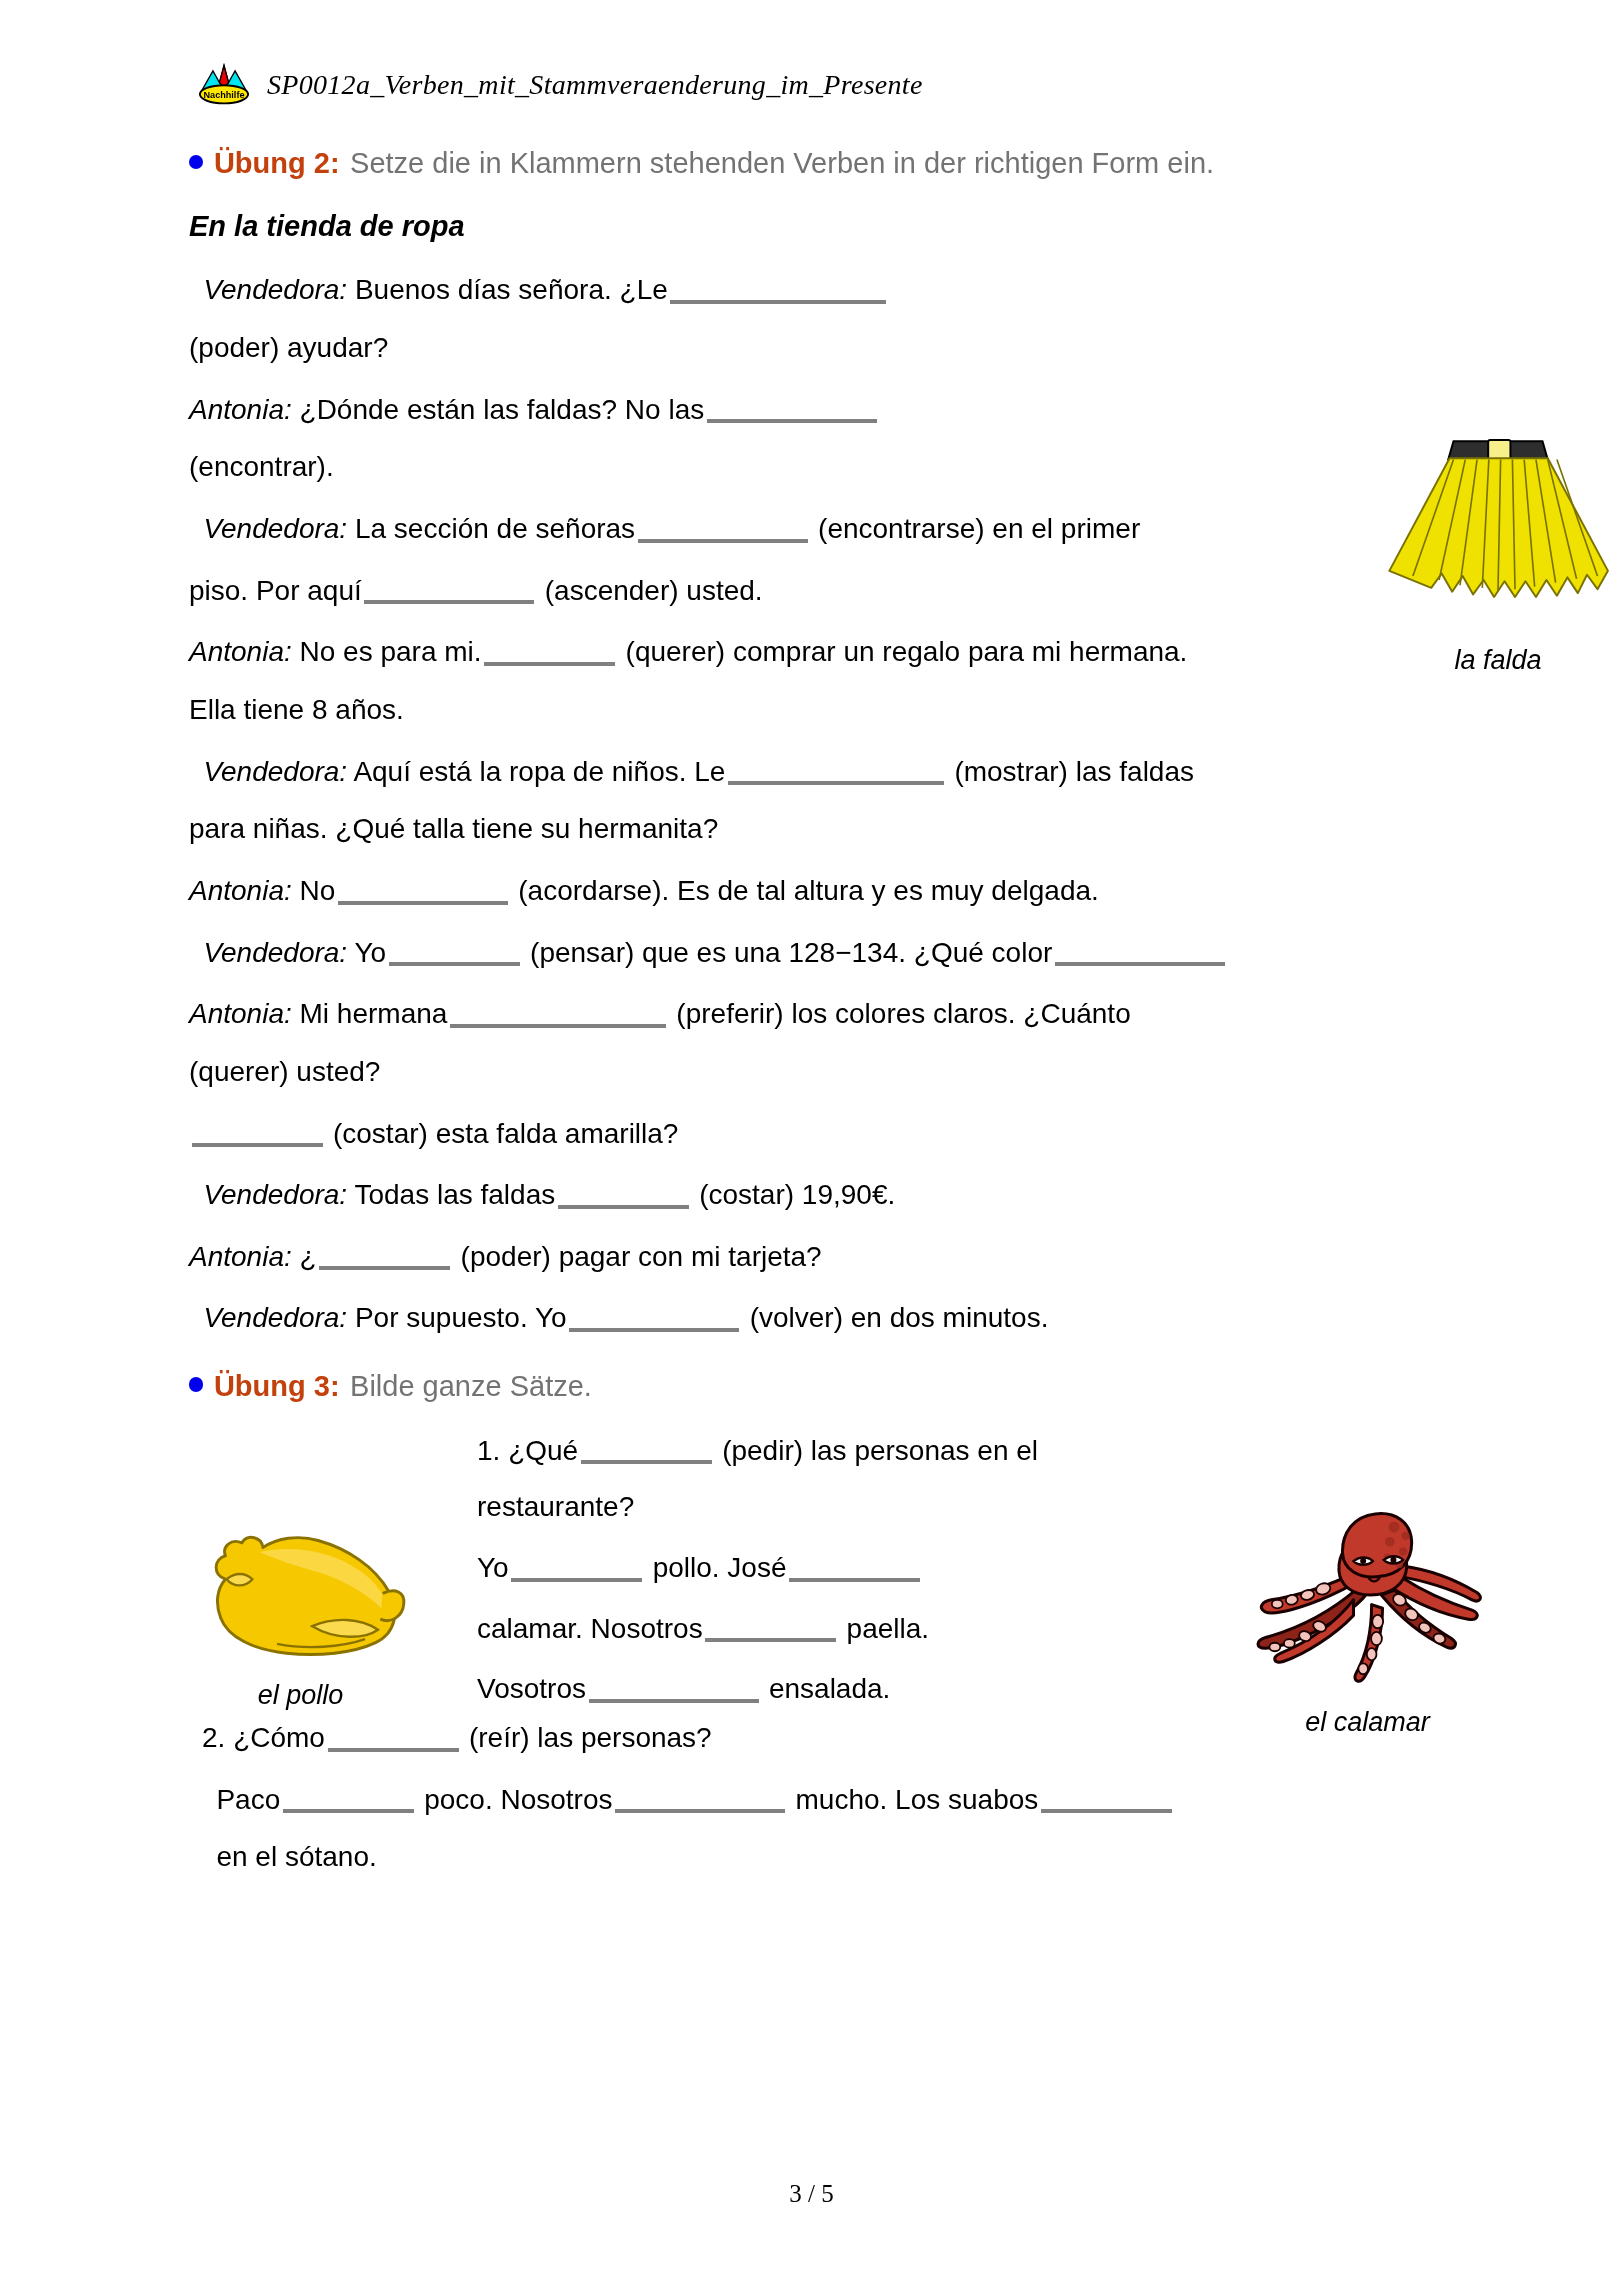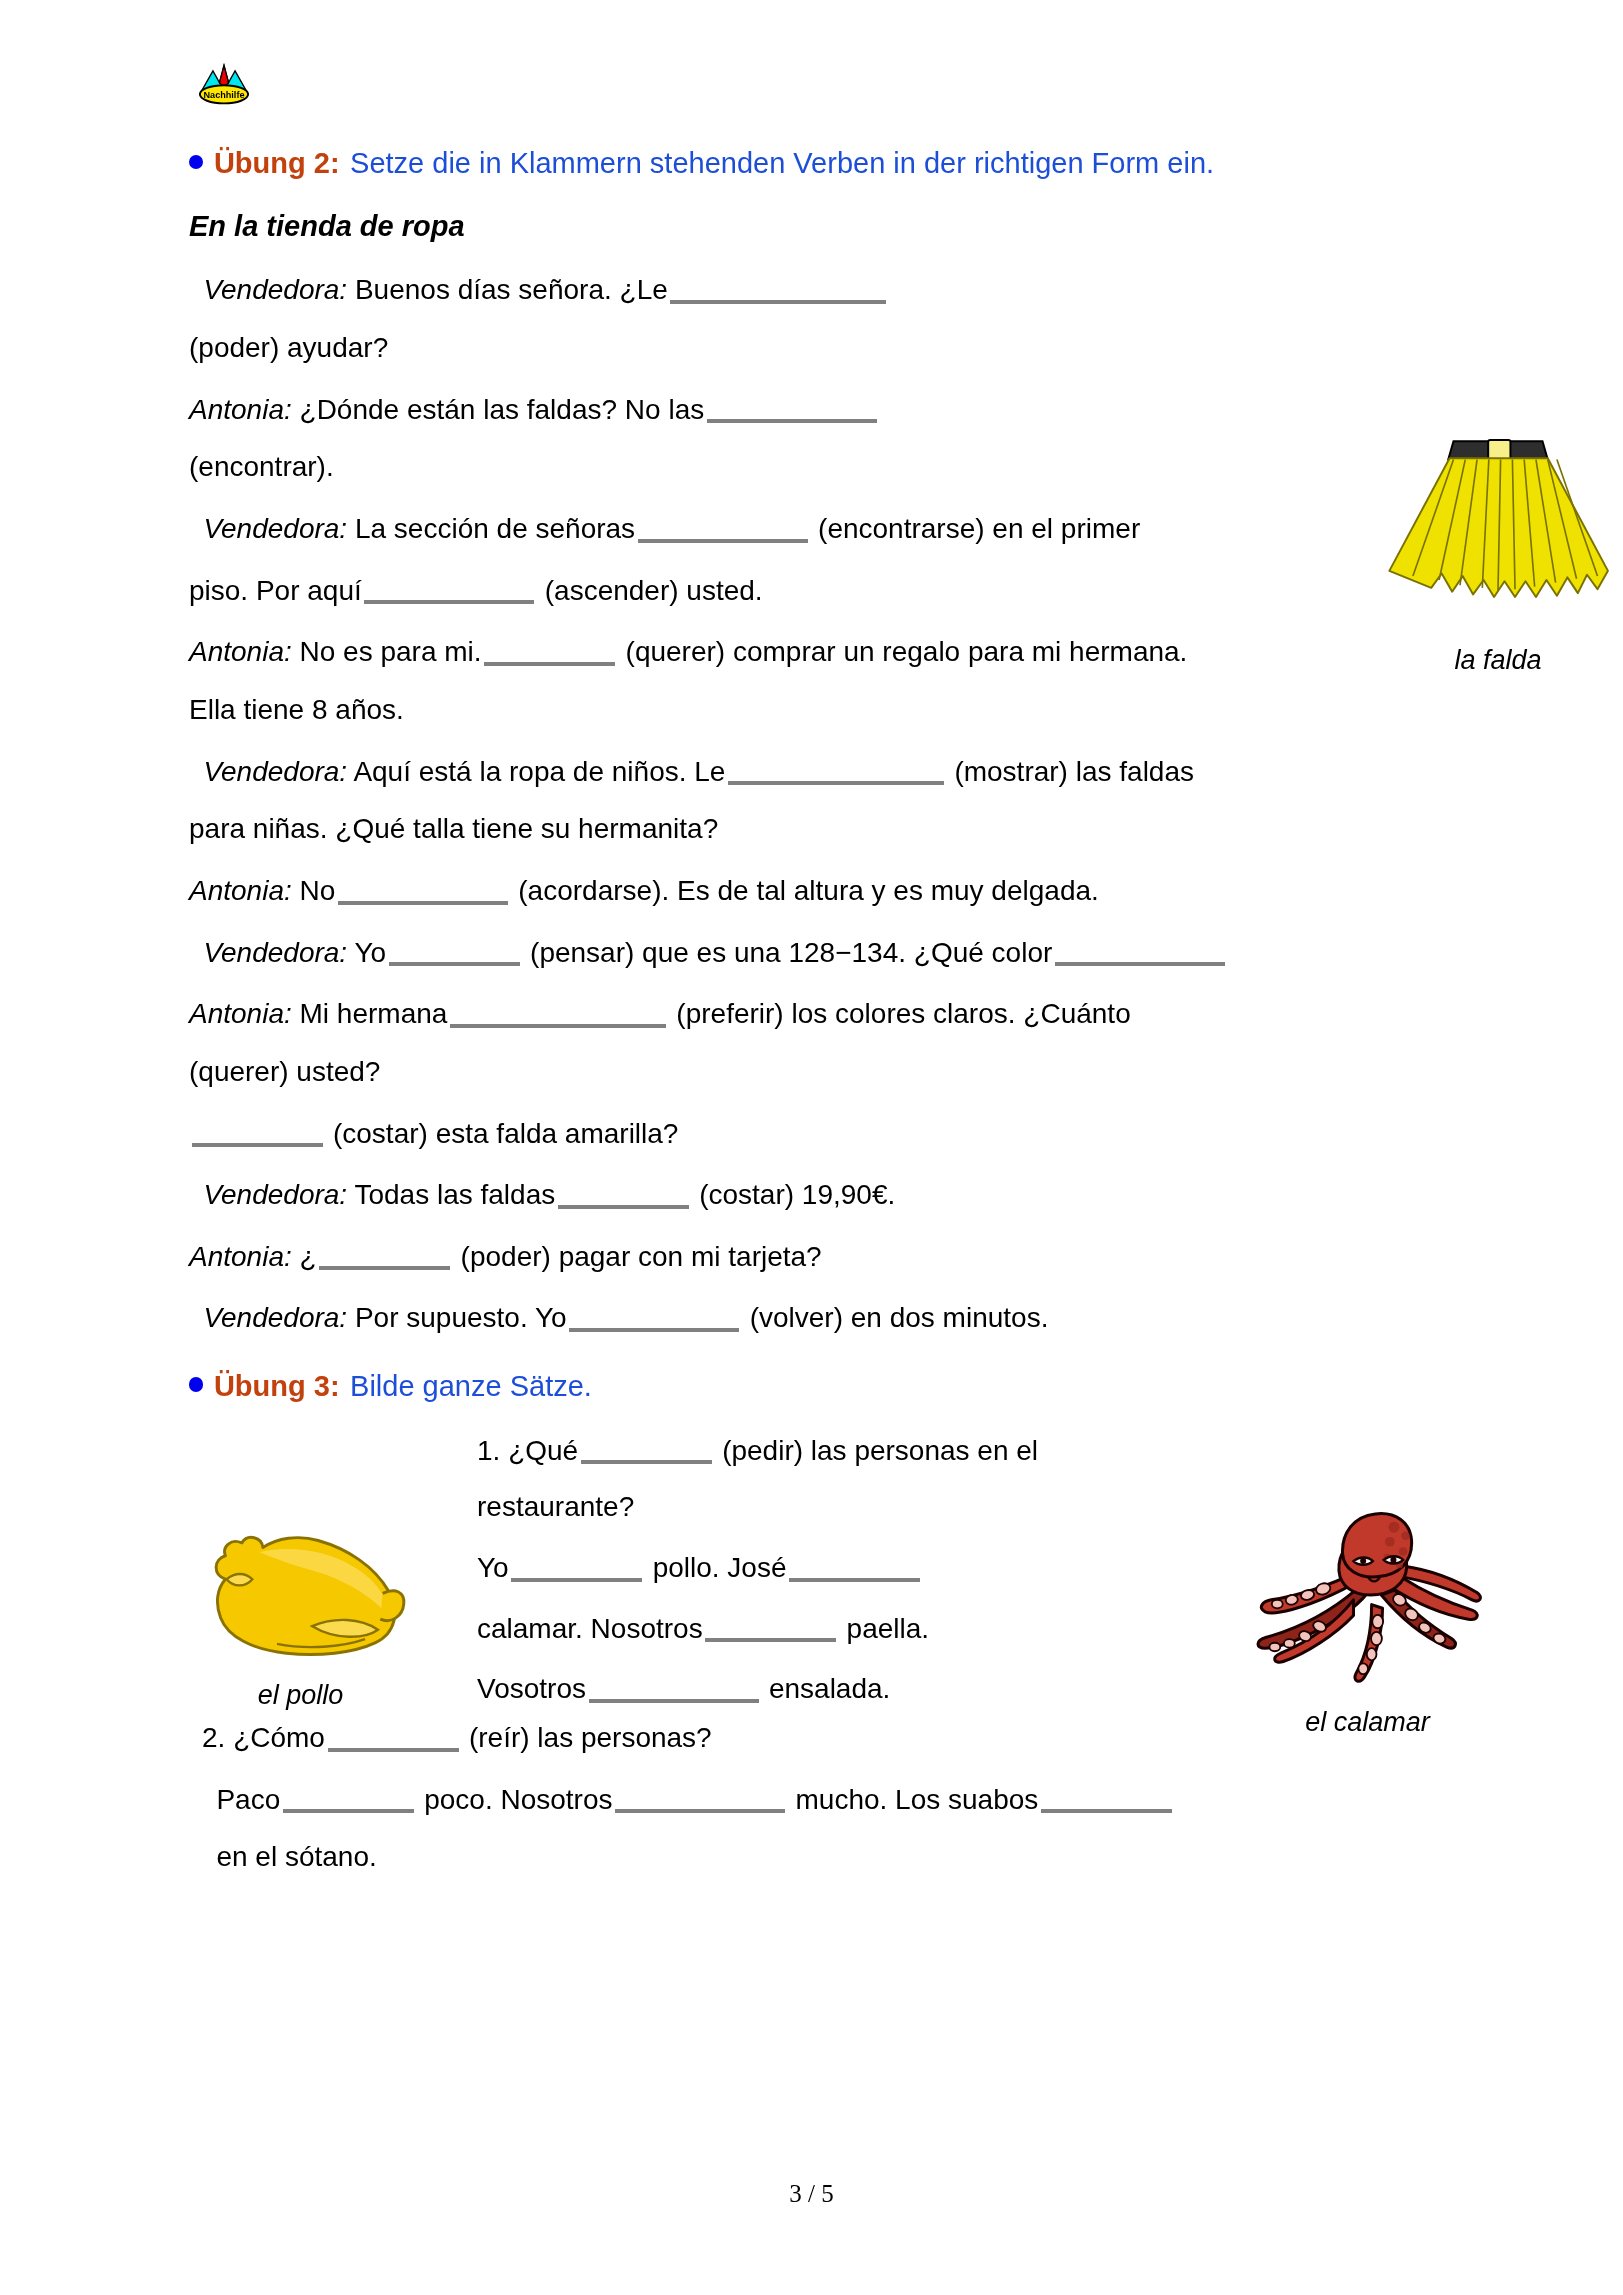--- a/index.html
+++ b/index.html
@@ -39,21 +39,21 @@
     margin:0 0 30px 0;
     display:flex; align-items:baseline; gap:10.5px;
   }
   .bullet {
     display:inline-block;
     width:14.4px; height:14.4px; border-radius:50%;
     background:#0000ee; position:relative; top:-3.9px;
     flex:0 0 auto;
   }
   .ex-label { color:#c2410c; font-weight:bold; white-space:nowrap; }
-  .ex-text { color:#1d4ed8; }
+  .ex-text { color:#737373; }
 
   .subtitle {
     font-weight:bold; font-style:italic;
     font-size:29px;
     margin:0 0 29px 0;
   }
 
   
   .line {
     font-size:28px;
@@ -121,20 +121,21 @@
 
 <div class="page">
 
   <div class="header">
     <svg class="logo" viewBox="0 0 86 66">
       <path d="M8 44 L26 12 L36 30 L43 4 L50 30 L60 12 L78 44 Z" fill="#00e5ee" stroke="#000" stroke-width="2"></path>
       <path d="M36 30 L43 4 L50 30 L43 38 Z" fill="#ee0000" stroke="#000" stroke-width="2"></path>
       <ellipse cx="43" cy="48" rx="37" ry="14" fill="#ffe800" stroke="#000" stroke-width="3"></ellipse>
       <text x="43" y="54" font-family="Liberation Sans, sans-serif" font-size="14" font-weight="bold" text-anchor="middle" fill="#000">Nachhilfe</text>
     </svg>
+    <div class="header-title">SP0012a_Verben_mit_Stammveraenderung_im_Presente</div>
   </div>
 
   <div class="content">
 
     <div class="ex-head">
       <span class="bullet"></span>
       <span class="ex-label">Übung 2:</span>
       <span class="ex-text">Setze die in Klammern stehenden Verben in der richtigen Form ein.</span>
     </div>
 

